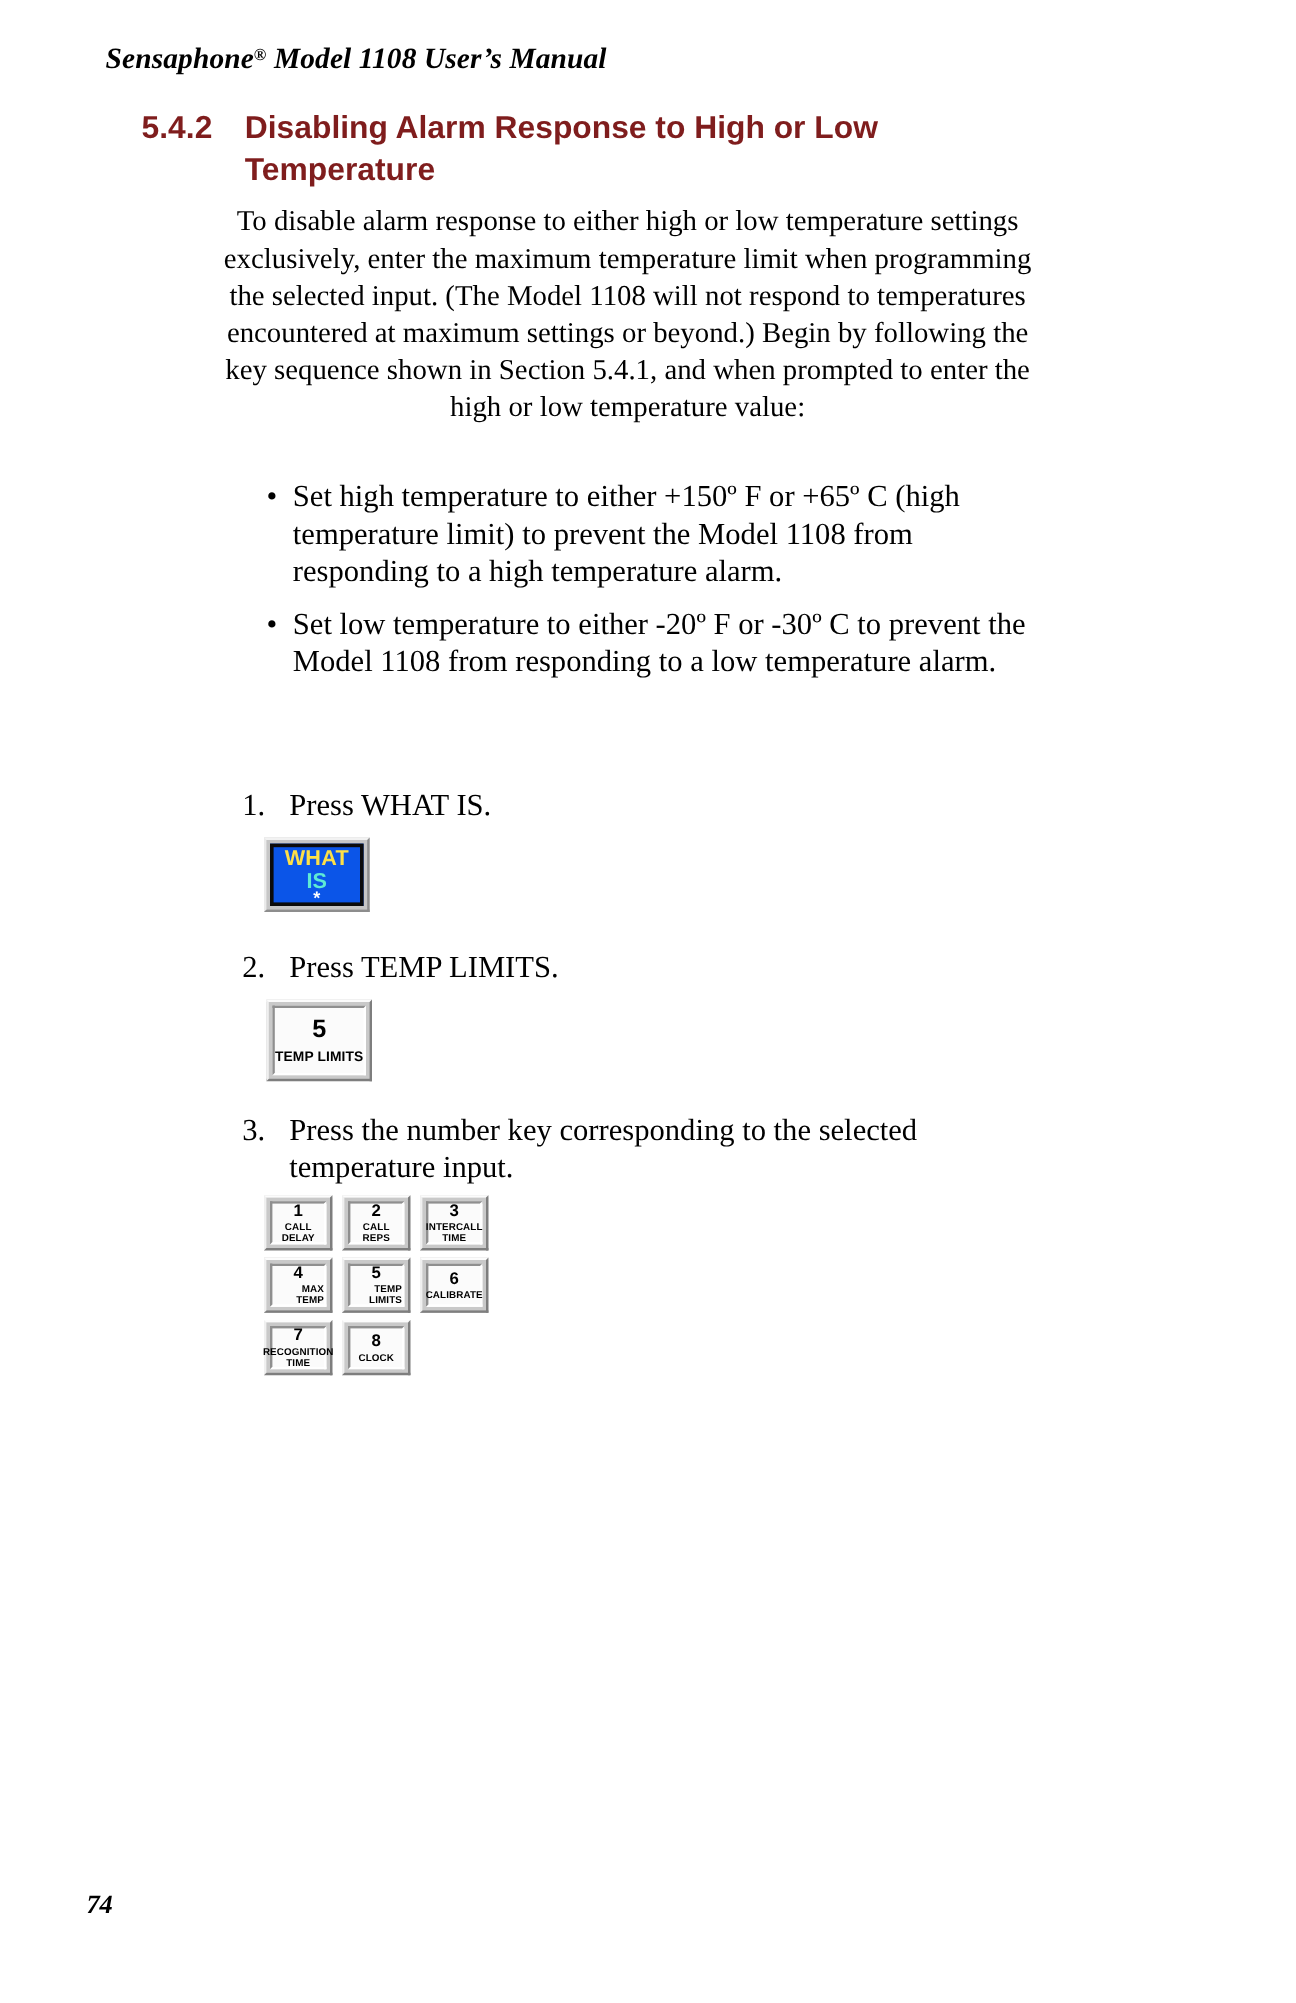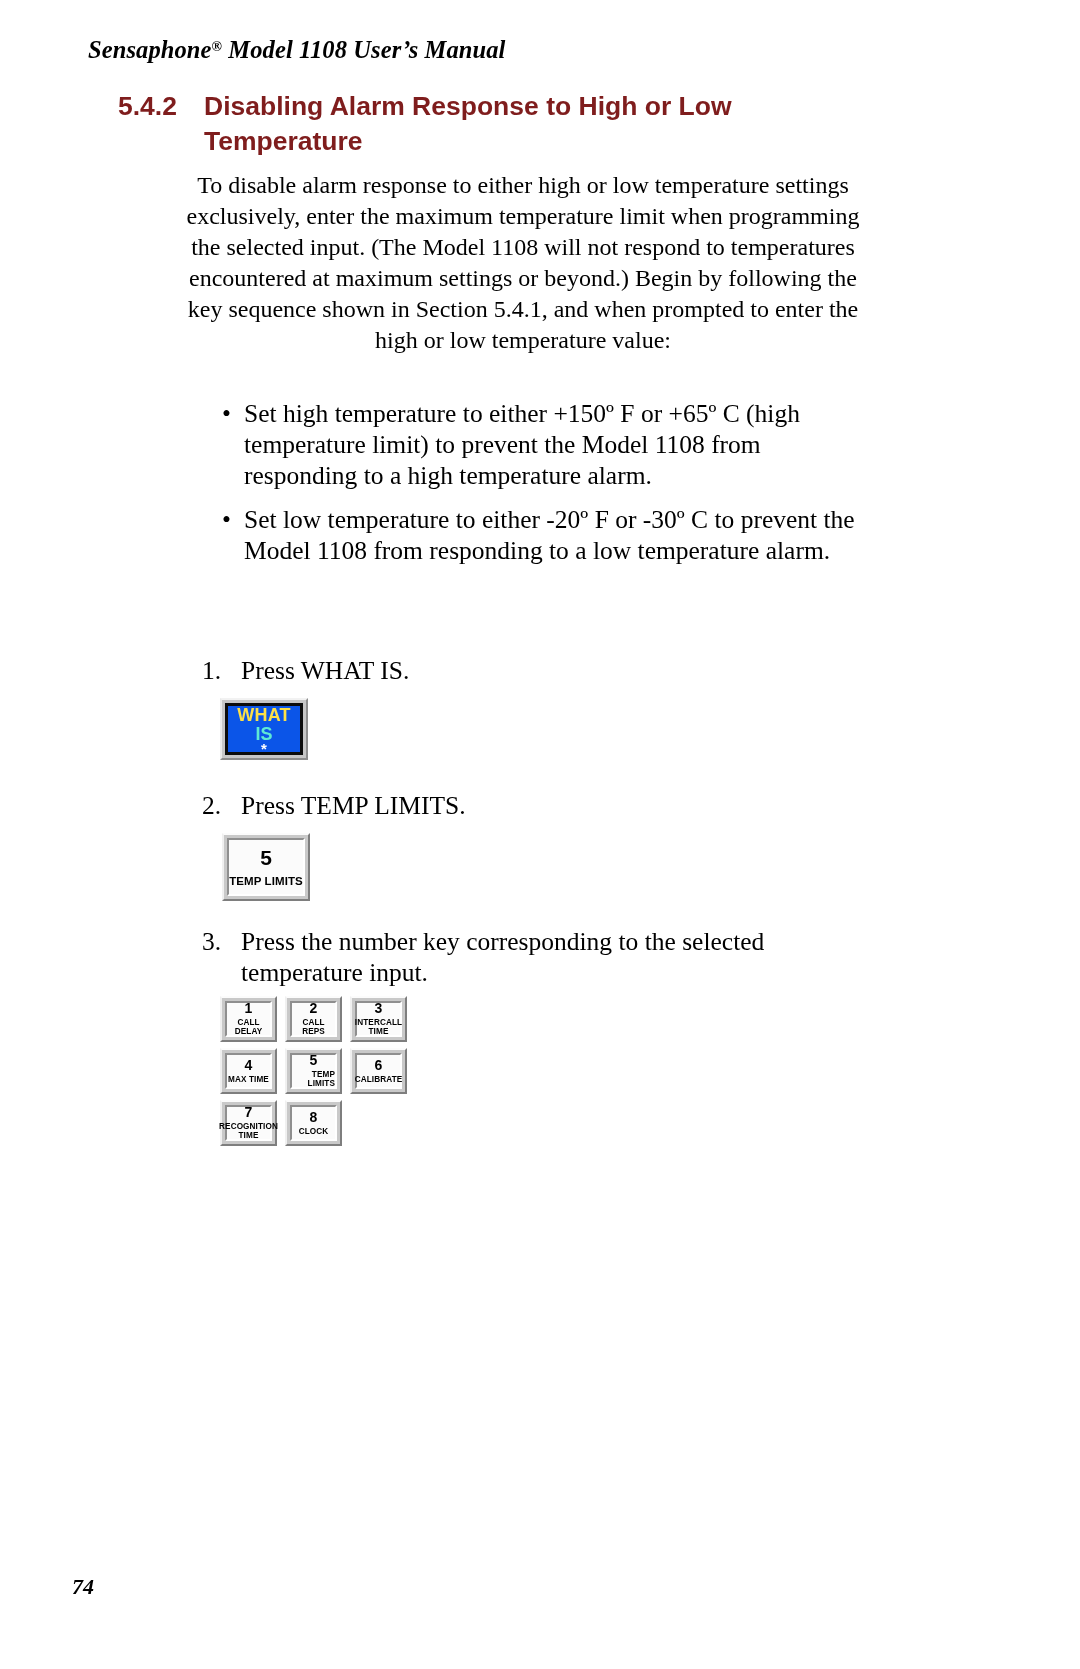--- a/index.html
+++ b/index.html
@@ -334,21 +334,21 @@
           <span class="cap">INTERCALL</span>
           <span class="cap">TIME</span>
         </div>
       </div>
     </div>
 
     <div class="kp-row">
       <div class="keycap">
         <div class="face">
           <span class="digit">4</span>
-          <span class="cap">MAX TIME</span>
+          <span class="cap">MAX TEMP</span>
         </div>
       </div>
       <div class="keycap">
         <div class="face">
           <span class="digit">5</span>
           <span class="cap">TEMP LIMITS</span>
         </div>
       </div>
       <div class="keycap">
         <div class="face">

